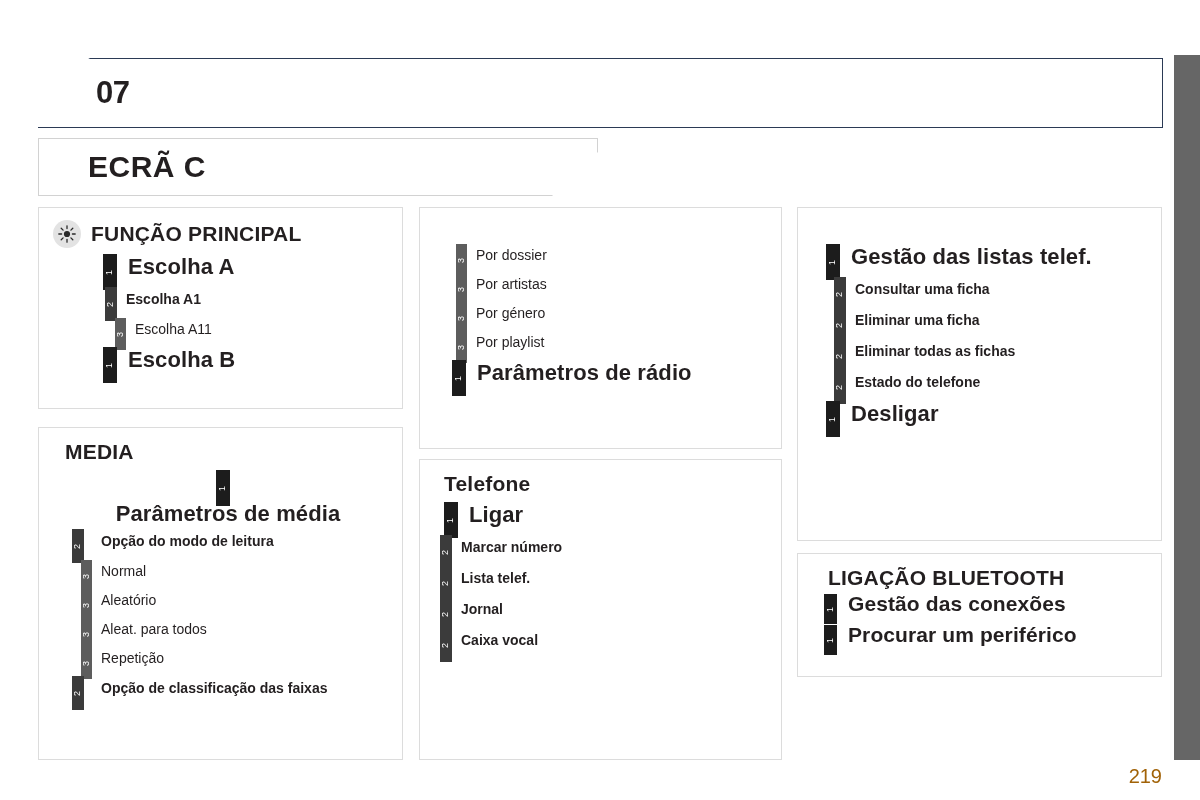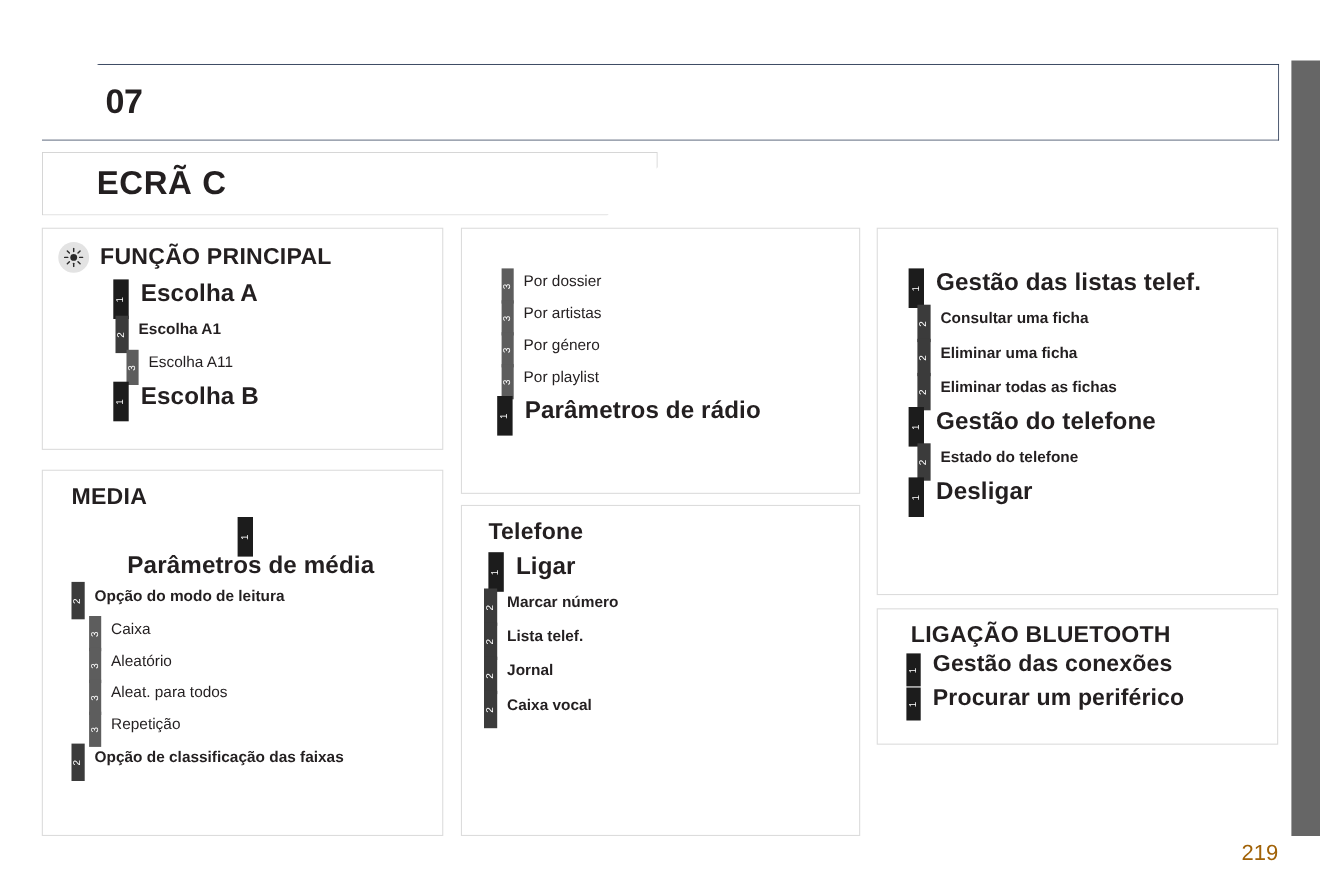--- a/index.html
+++ b/index.html
@@ -198,21 +198,21 @@
   #box-radio .box-inner { padding-top: 34px; }
   #box-radio .entry.l1 { margin-left: 18px; }
   #box-radio .entry.l3 { margin-left: 22px; }
 
   #box-telefone .entry.l1 { margin-left: 10px; }
   #box-telefone .entry.l2 { margin-left: 6px; }
   #box-telefone .section-head { margin-left: 10px; }
 
   #box-media .section-head { margin-left: 12px; }
   #box-media .entry.l1 { margin-left: 4px; flex-direction: column; }
-  #box-media .entry.l2 { margin-left: 12px; }
+  #box-media .entry.l2 { margin-left: 19px; gap: 8px; }
   #box-media .entry.l3 { margin-left: 28px; }
 
   #box-funcao .entry.l1 { margin-left: 43px; padding-left: 7px; }
   #box-funcao .entry.l2 { margin-left: 52px; }
   #box-funcao .entry.l3 { margin-left: 62px; }
 
   
   #page-number {
     position: absolute;
     right: 38px;
@@ -298,21 +298,21 @@
         <div class="entry l2">
           <div class="lvl-bar">
             <span>2</span>
           </div>
           <div class="entry-label">Opção do modo de leitura</div>
         </div>
         <div class="entry l3">
           <div class="lvl-bar">
             <span>3</span>
           </div>
-          <div class="entry-label">Caixa</div>
+          <div class="entry-label">Normal</div>
         </div>
         <div class="entry l3">
           <div class="lvl-bar">
             <span>3</span>
           </div>
           <div class="entry-label">Aleatório</div>
         </div>
         <div class="entry l3">
           <div class="lvl-bar">
             <span>3</span>
@@ -432,26 +432,20 @@
             <span>2</span>
           </div>
           <div class="entry-label">Eliminar uma ficha</div>
         </div>
         <div class="entry l2">
           <div class="lvl-bar">
             <span>2</span>
           </div>
           <div class="entry-label">Eliminar todas as fichas</div>
         </div>
-        <div class="entry l1">
-          <div class="lvl-bar">
-            <span>1</span>
-          </div>
-          <div class="entry-label">Gestão do telefone</div>
-        </div>
         <div class="entry l2">
           <div class="lvl-bar">
             <span>2</span>
           </div>
           <div class="entry-label">Estado do telefone</div>
         </div>
         <div class="entry l1">
           <div class="lvl-bar">
             <span>1</span>
           </div>

